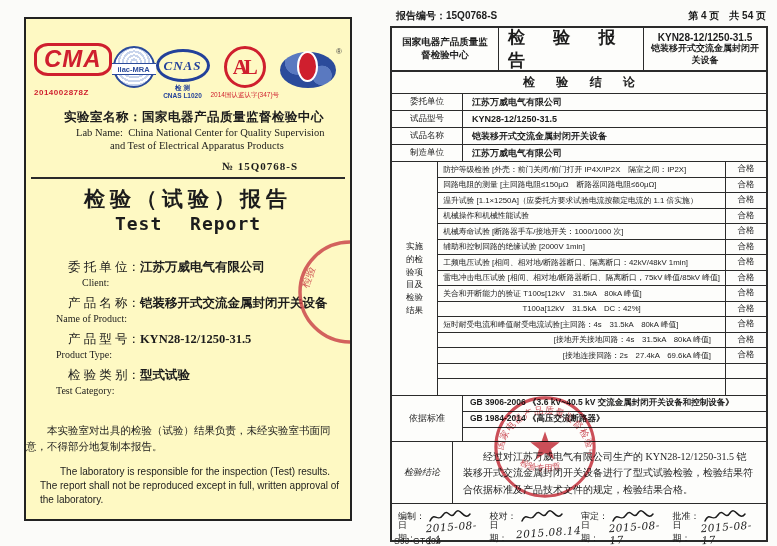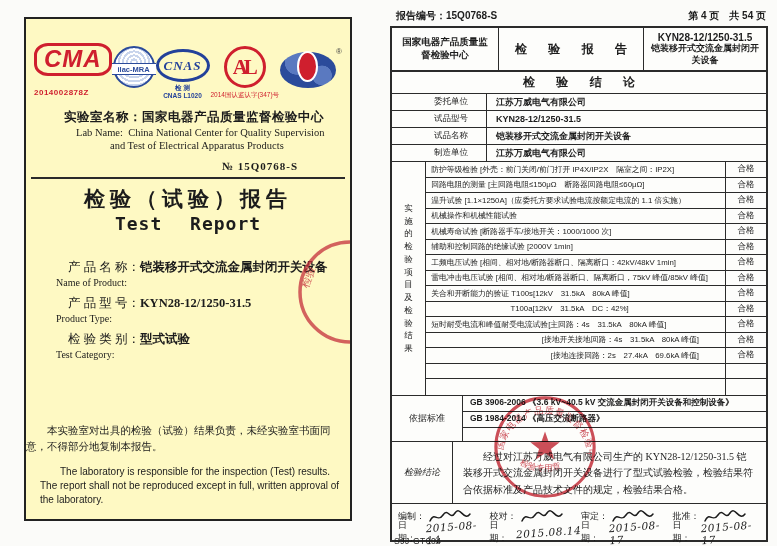--- a/index.html
+++ b/index.html
@@ -81,32 +81,32 @@
   .disc-en { position: absolute; top: 446px; left: 14px; right: 8px; font: 10px "Liberation Sans", sans-serif; line-height: 1.4; text-indent: 2em; }
 
   .left-stamp { position: absolute; top: 218px; right: -55px; width: 110px; height: 110px; opacity: .75; }
 
   
   .right-page { position: absolute; left: 388px; top: 8px; width: 382px; height: 538px; font-family: "Liberation Sans", sans-serif; }
   .rp-header { display: flex; justify-content: space-between; align-items: flex-end; padding: 1px 4px 3px 8px; font-size: 10px; font-weight: bold; }
   .rp-table { border: 2px solid #2b2b2b; margin: 0 2px; position: relative; background: #fdfdfb; }
   .hrow { display: flex; border-bottom: 2px solid #2b2b2b; height: 44px; }
   .h-org { width: 107px; border-right: 1.5px solid #2b2b2b; display: flex; align-items: center; justify-content: center; text-align: center; font-weight: bold; font-size: 9.5px; padding: 2px 8px; line-height: 1.35; }
-  .h-title { flex: 1; display: flex; align-items: center; justify-content: center; font-weight: bold; font-size: 12px; letter-spacing: 9px; padding-left: 9px; }
+  .h-title { flex: 1; display: flex; align-items: center; justify-content: center; font-weight: bold; font-size: 17px; letter-spacing: 9px; padding-left: 9px; font-family: Liberation Mono, monospace; }
   .h-prod { width: 123px; border-left: 1.5px solid #2b2b2b; display: flex; flex-direction: column; align-items: center; justify-content: center; text-align: center; padding: 2px 5px; }
   .h-prod-model { font-weight: bold; font-size: 10px; }
   .h-prod-name { font-weight: bold; font-size: 9px; line-height: 1.25; }
   .section-row { height: 22px; border-bottom: 1.5px solid #2b2b2b; display: flex; align-items: center; justify-content: center; font-weight: bold; font-size: 12px; letter-spacing: 9px; padding-left: 9px; }
   .info-row { display: flex; border-bottom: 1px solid #2b2b2b; height: 17px; }
-  .i-label { width: 71px; border-right: 1px solid #2b2b2b; display: flex; align-items: center; justify-content: center; font-size: 8.5px; margin-left: 24px; }
+  .i-label { width: 71px; border-right: 1px solid #2b2b2b; display: flex; align-items: center; justify-content: center; font-size: 8.5px; }
   .i-value { flex: 1; display: flex; align-items: center; padding-left: 9px; font-weight: bold; font-size: 9px; }
   .test-area { display: flex; border-bottom: 1px solid #2b2b2b; }
   .t-label { width: 71px; border-right: 1px solid #2b2b2b; display: flex; align-items: center; justify-content: center; text-align: center; font-size: 8.5px; padding: 4px 10px; line-height: 1.5; }
   .t-rows { flex: 1; display: flex; flex-direction: column; }
-  .trow { display: flex; border-bottom: 1px solid #2b2b2b; height: 15.5px; gap: 12px; }
+  .trow { display: flex; border-bottom: 1px solid #2b2b2b; height: 15.5px; }
   .trow:last-child { border-bottom: none; }
   .titem { flex: 1; display: flex; align-items: center; padding: 0 5px; font-size: 7.8px; white-space: nowrap; }
   .titem.c { justify-content: center; }
   .titem.r { justify-content: flex-end; padding-right: 14px; }
   .tresult { width: 41px; border-left: 1px solid #2b2b2b; display: flex; align-items: center; justify-content: center; font-size: 8.5px; }
   .std-area { display: flex; border-bottom: 1px solid #2b2b2b; }
   .s-label { width: 71px; border-right: 1px solid #2b2b2b; display: flex; align-items: center; justify-content: center; font-size: 9px; }
   .s-rows { flex: 1; display: flex; flex-direction: column; }
   .srow { border-bottom: 1px solid #2b2b2b; min-height: 16px; display: flex; align-items: center; padding: 1px 7px; font-size: 8.5px; font-weight: bold; }
   .srow:last-child { border-bottom: none; min-height: 13px; }
@@ -165,20 +165,24 @@
     <div class="lab-zh"><span>实验室名称：</span><span>国家电器产品质量监督检验中心</span></div>
     <div class="lab-en1 abs"><span>Lab Name:</span>&nbsp;&nbsp;<span>China National Center for Quality Supervision</span></div>
     <div class="lab-en2 abs">and Test of Electrical Apparatus Products</div>
 
     <div class="report-no abs">№ 15Q0768-S</div>
     <div class="rule"></div>
     <div class="title-zh abs">检验（试验）报告</div>
     <div class="title-en abs">Test Report</div>
 
     <div class="fields" id="coverFields">
+        <div class="field first">
+          <div class="f-zh"><span>委 托 单 位：</span><span class="f-val">江苏万威电气有限公司</span></div>
+          <div class="f-en">Client:</div>
+        </div>
         <div class="field">
           <div class="f-zh"><span>产 品 名 称：</span><span class="f-val">铠装移开式交流金属封闭开关设备</span></div>
           <div class="f-en">Name of Product:</div>
         </div>
         <div class="field">
           <div class="f-zh"><span>产 品 型 号：</span><span class="f-val">KYN28-12/1250-31.5</span></div>
           <div class="f-en">Product Type:</div>
         </div>
         <div class="field">
           <div class="f-zh"><span>检 验 类 别：</span><span class="f-val">型式试验</span></div>

